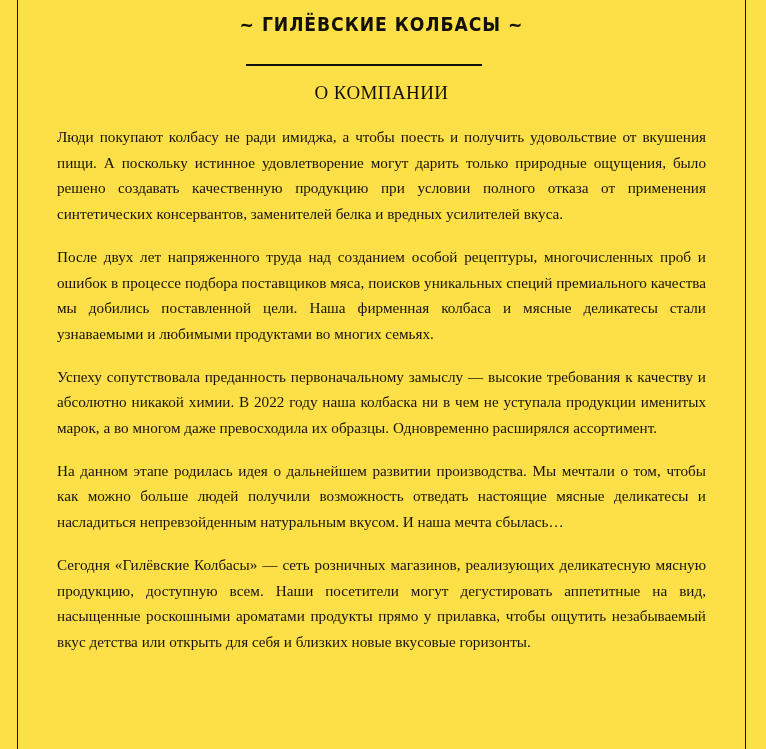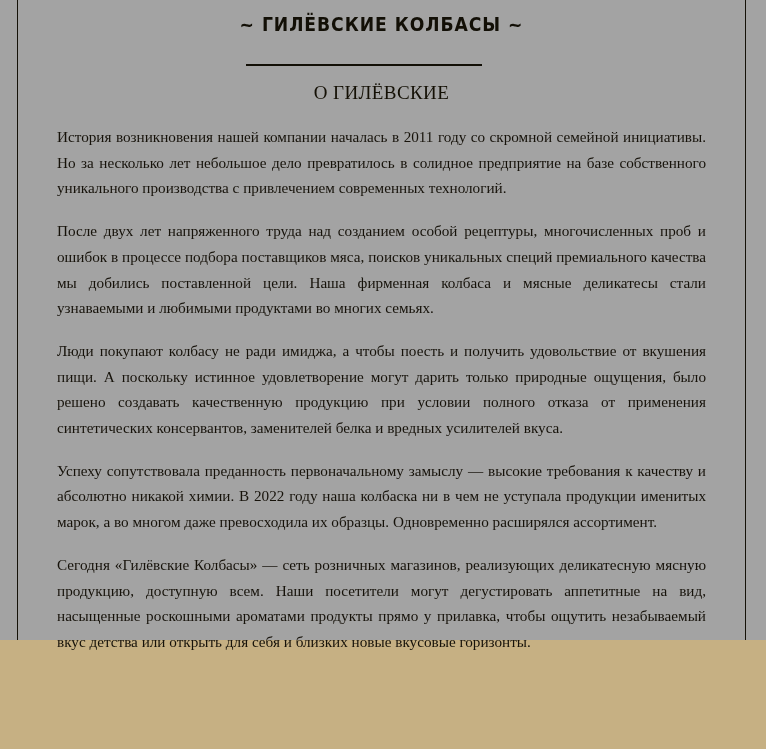--- a/index.html
+++ b/index.html
@@ -9,23 +9,23 @@
   body {
     width: 766px;
     height: 749px;
     background: #c6b083;
     font-family: "Liberation Serif", "DejaVu Serif", serif;
     overflow: hidden;
   }
   .page {
     position: relative;
     width: 766px;
-    height: 640px;
+    height: 749px;
     box-sizing: border-box;
-    background: #a3a3a3;
+    background: #fde047;
   }
   
   .frame-rule {
     position: absolute;
     top: 0;
     bottom: 0;
     width: 1px;
     background: #151208;
   }
   .frame-rule.left  { left: 17px; }
@@ -101,24 +101,24 @@
 
   <div class="frame-rule left"></div>
   <div class="frame-rule right"></div>
 
   <div class="content">
 
     <h1 class="brand-title">~ ГИЛЁВСКИЕ КОЛБАСЫ ~</h1>
 
     <hr class="rule rule-top">
 
-    <h2 class="section-heading">О ГИЛЁВСКИЕ</h2>
+    <h2 class="section-heading">О КОМПАНИИ</h2>
 
     <div class="body-copy">
-      <p>История возникновения нашей компании началась в 2011 году со скромной семейной инициативы. Но за несколько лет небольшое дело превратилось в солидное предприятие на базе собственного уникального производства с привлечением современных технологий.</p>
+      <p>Люди покупают колбасу не ради имиджа, а чтобы поесть и получить удовольствие от вкушения пищи. А поскольку истинное удовлетворение могут дарить только природные ощущения, было решено создавать качественную продукцию при условии полного отказа от применения синтетических консервантов, заменителей белка и вредных усилителей вкуса.</p>
       <p>После двух лет напряженного труда над созданием особой рецептуры, многочисленных проб и ошибок в процессе подбора поставщиков мяса, поисков уникальных специй премиального качества мы добились поставленной цели. Наша фирменная колбаса и мясные деликатесы стали узнаваемыми и любимыми продуктами во многих семьях.</p>
-      <p>Люди покупают колбасу не ради имиджа, а чтобы поесть и получить удовольствие от вкушения пищи. А поскольку истинное удовлетворение могут дарить только природные ощущения, было решено создавать качественную продукцию при условии полного отказа от применения синтетических консервантов, заменителей белка и вредных усилителей вкуса.</p>
       <p>Успеху сопутствовала преданность первоначальному замыслу — высокие требования к качеству и абсолютно никакой химии. В 2022 году наша колбаска ни в чем не уступала продукции именитых марок, а во многом даже превосходила их образцы. Одновременно расширялся ассортимент.</p>
+      <p>На данном этапе родилась идея о дальнейшем развитии производства. Мы мечтали о том, чтобы как можно больше людей получили возможность отведать настоящие мясные деликатесы и насладиться непревзойденным натуральным вкусом. И наша мечта сбылась…</p>
       <p>Сегодня «Гилёвские Колбасы» — сеть розничных магазинов, реализующих деликатесную мясную продукцию, доступную всем. Наши посетители могут дегустировать аппетитные на вид, насыщенные роскошными ароматами продукты прямо у прилавка, чтобы ощутить незабываемый вкус детства или открыть для себя и близких новые вкусовые горизонты.</p>
     </div>
 
   </div>
 </div>
 
 </body></html>

